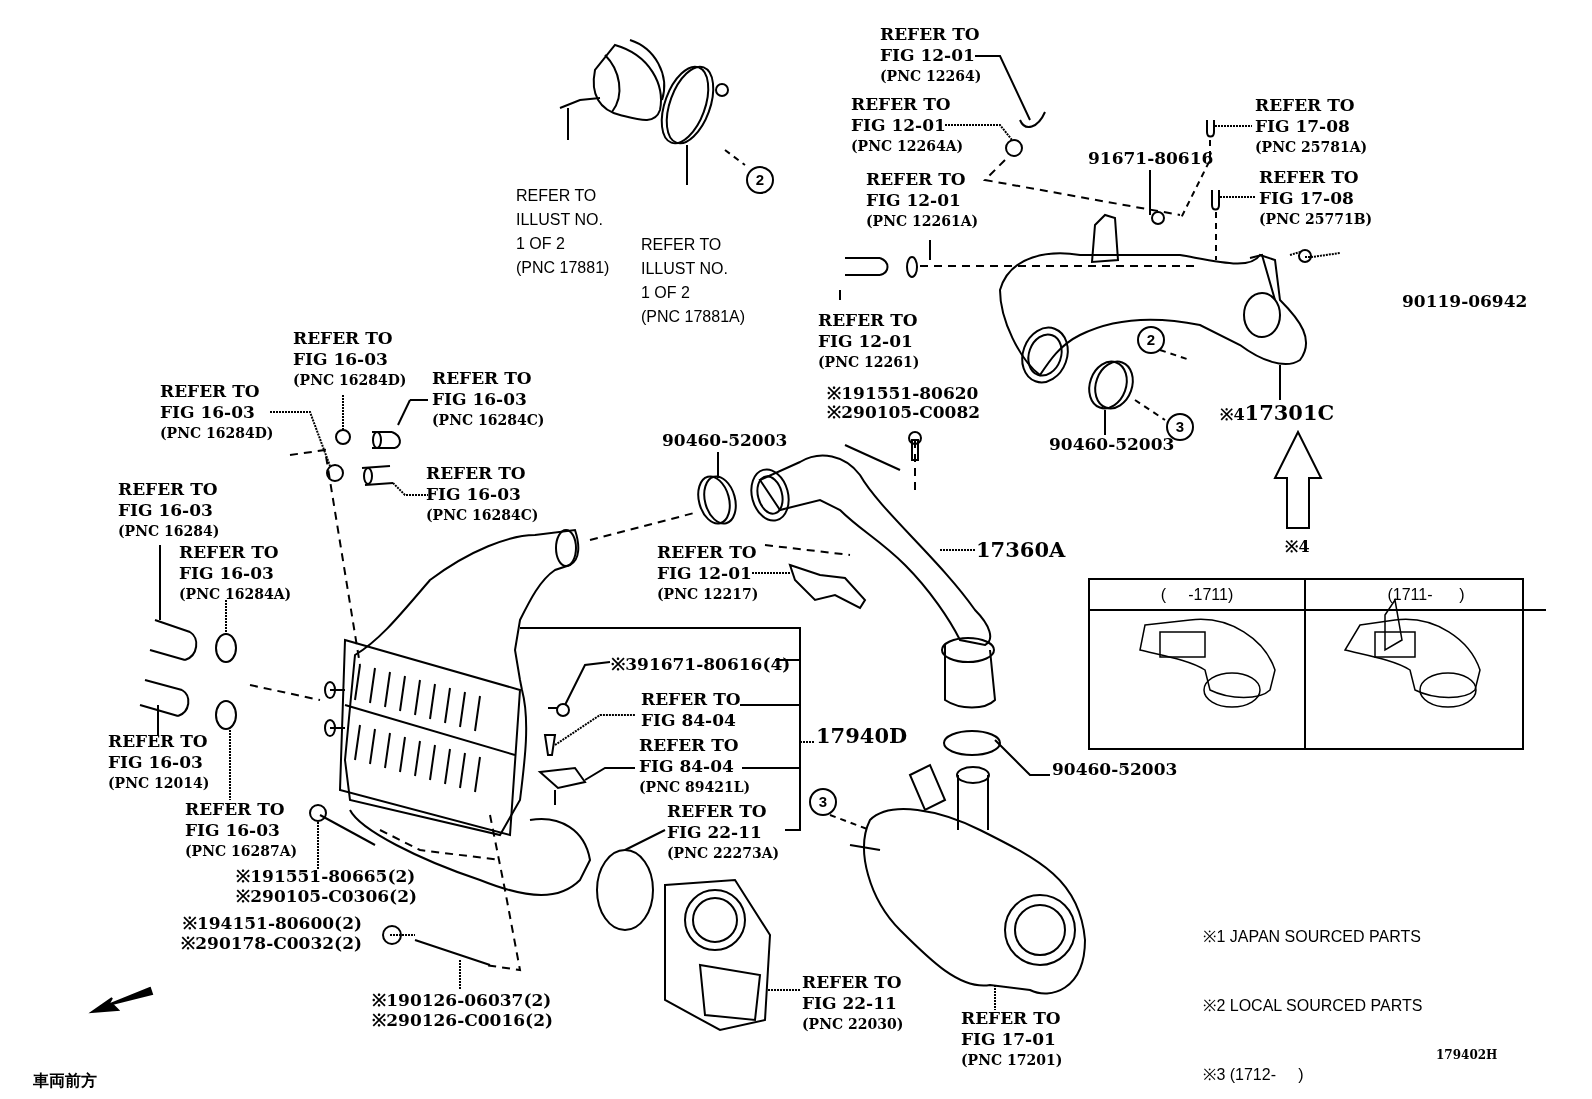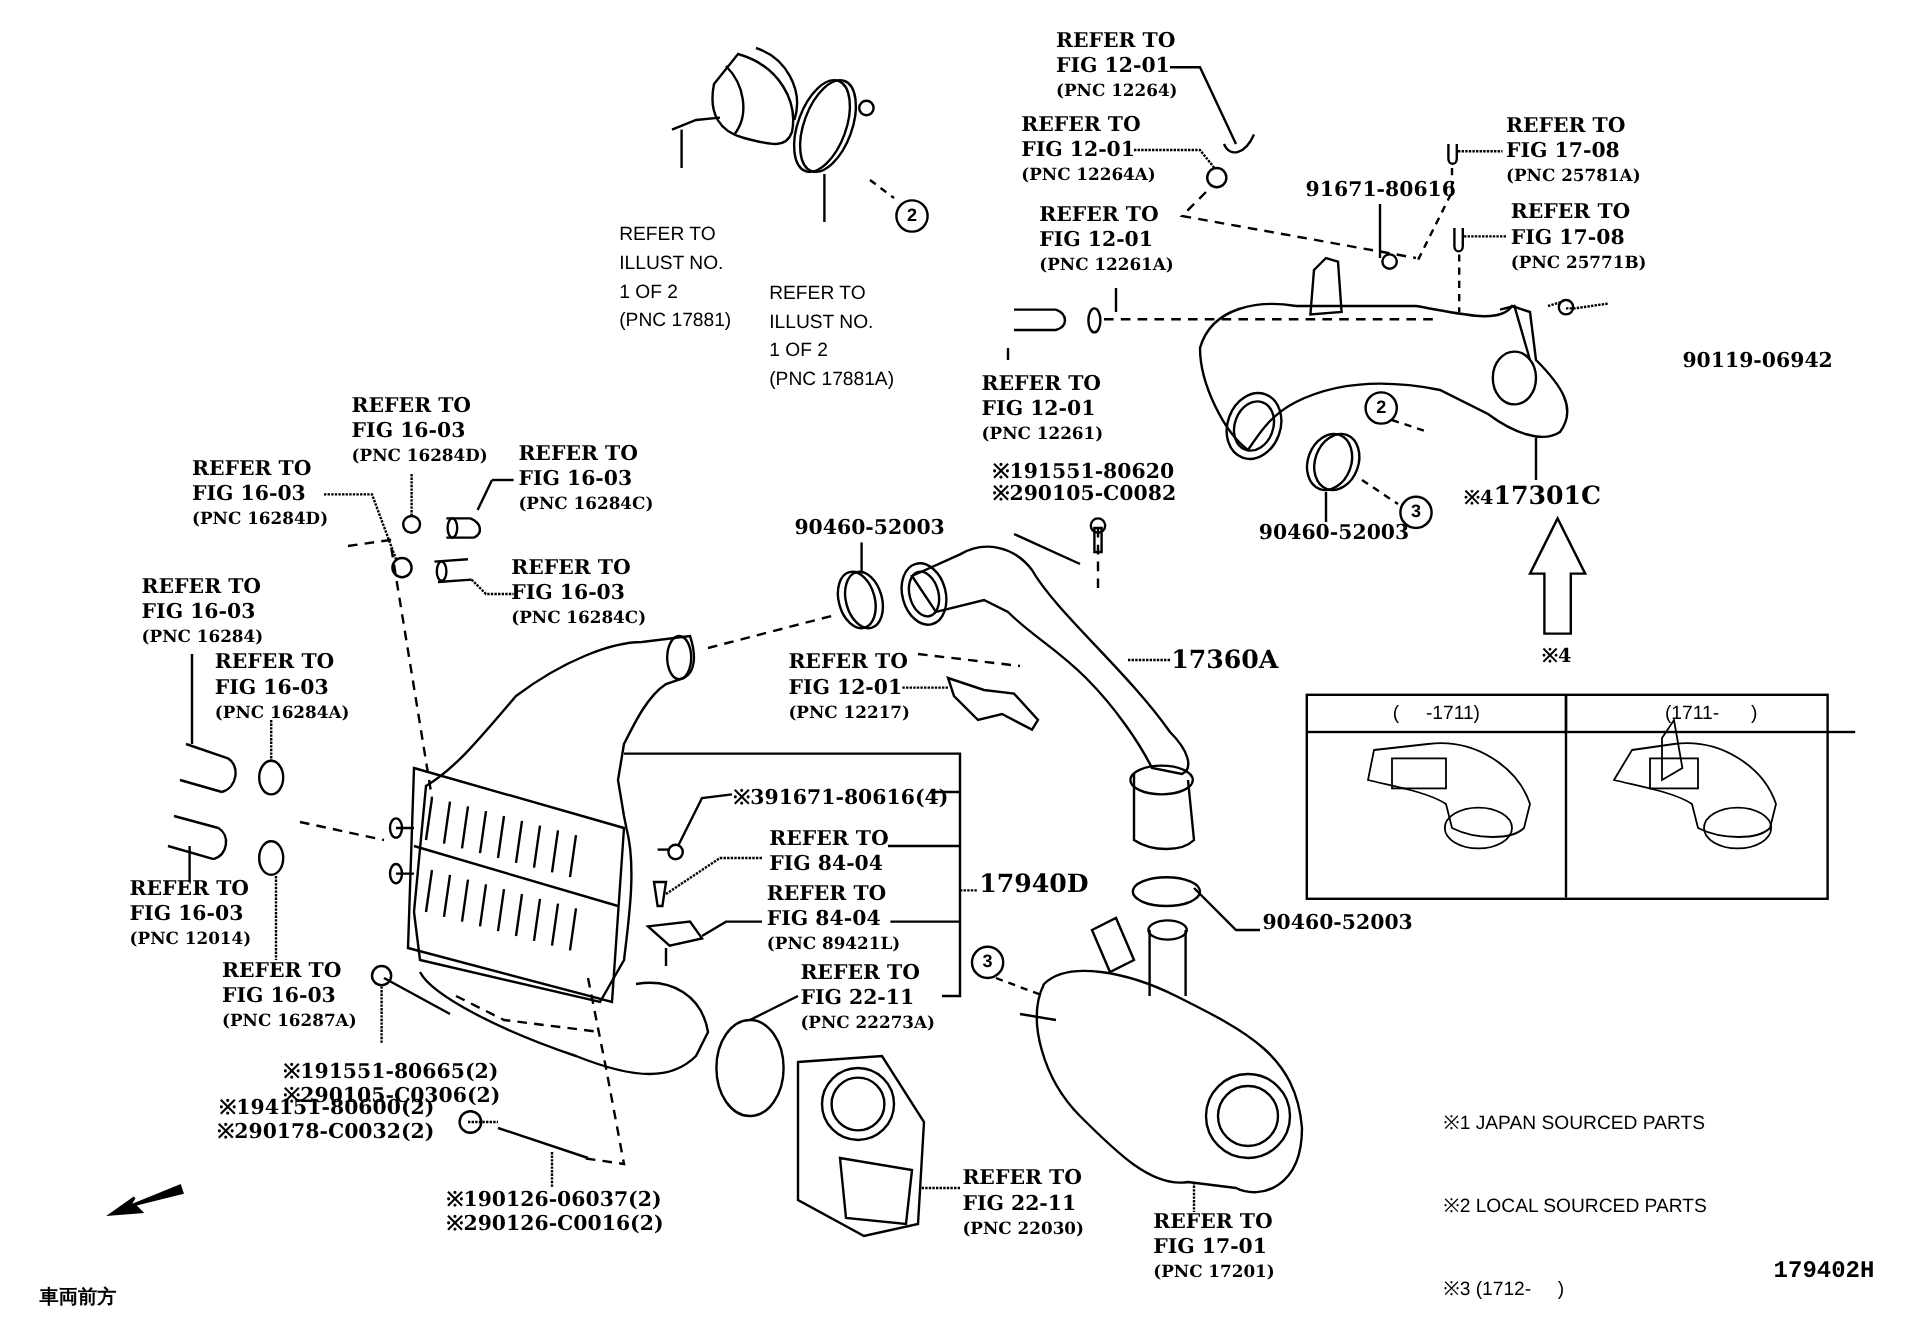--- a/index.html
+++ b/index.html
@@ -233,21 +233,21 @@
 <div class="part" style="left:1088px;top:148px;">91671-80616</div>
 <div class="part" style="left:1402px;top:243px;margin-top:48px;">90119-06942</div>
 <div class="part" style="left:1049px;top:434px;">90460-52003</div>
 <div class="part" style="left:1220px;top:400px;"><span style="font-size:16px;">※4</span><span class="big">17301C</span></div>
 <div class="part" style="left:827px;top:384px;line-height:19px;"><div>※191551-80620</div><div>※290105-C0082</div></div>
 <div class="part" style="left:662px;top:430px;">90460-52003</div>
 <div class="part big" style="left:976px;top:537px;">17360A</div>
 <div class="part" style="left:611px;top:652px;">※391671-80616(4)</div>
 <div class="part big" style="left:816px;top:723px;">17940D</div>
 <div class="part" style="left:1052px;top:759px;">90460-52003</div>
-<div class="part" style="left:236px;top:866px;line-height:20px;margin-top:17px;"><div>※191551-80665(2)</div><div>※290105-C0306(2)</div></div>
+<div class="part" style="left:236px;top:866px;line-height:20px;"><div>※191551-80665(2)</div><div>※290105-C0306(2)</div></div>
 <div class="part" style="left:181px;top:913px;line-height:20px;text-align:right;"><div>※194151-80600(2)</div><div>※290178-C0032(2)</div></div>
 <div class="part" style="left:372px;top:990px;line-height:20px;"><div>※190126-06037(2)</div><div>※290126-C0016(2)</div></div>
 
 <div class="part" style="left:1285px;top:535px;font-size:16px;">※4</div>
 <div class="inset">
   <div class="hdr c1">(     -1711)</div>
   <div class="hdr c2">(1711-      )</div>
   <div class="div"></div>
 </div>
 
@@ -255,13 +255,13 @@
   <div>※1 JAPAN SOURCED PARTS</div>
   <div>※2 LOCAL SOURCED PARTS</div>
   <div>※3 (1712-     )</div>
 </div>
 
 <div class="sans" style="left:33px;top:1028px;line-height:21px;font-size:16px;">
   <div style="font-family:'DejaVu Sans',sans-serif;font-weight:bold;">車両前方</div>
   
 </div>
 
-<div class="part" style="left:1478px;top:1048px;font-size:20px;font-family:Liberation Mono, monospace;">179402H</div>
+<div class="part" style="left:1436px;top:1048px;font-size:12px;">179402H</div>
 
 </body></html>

